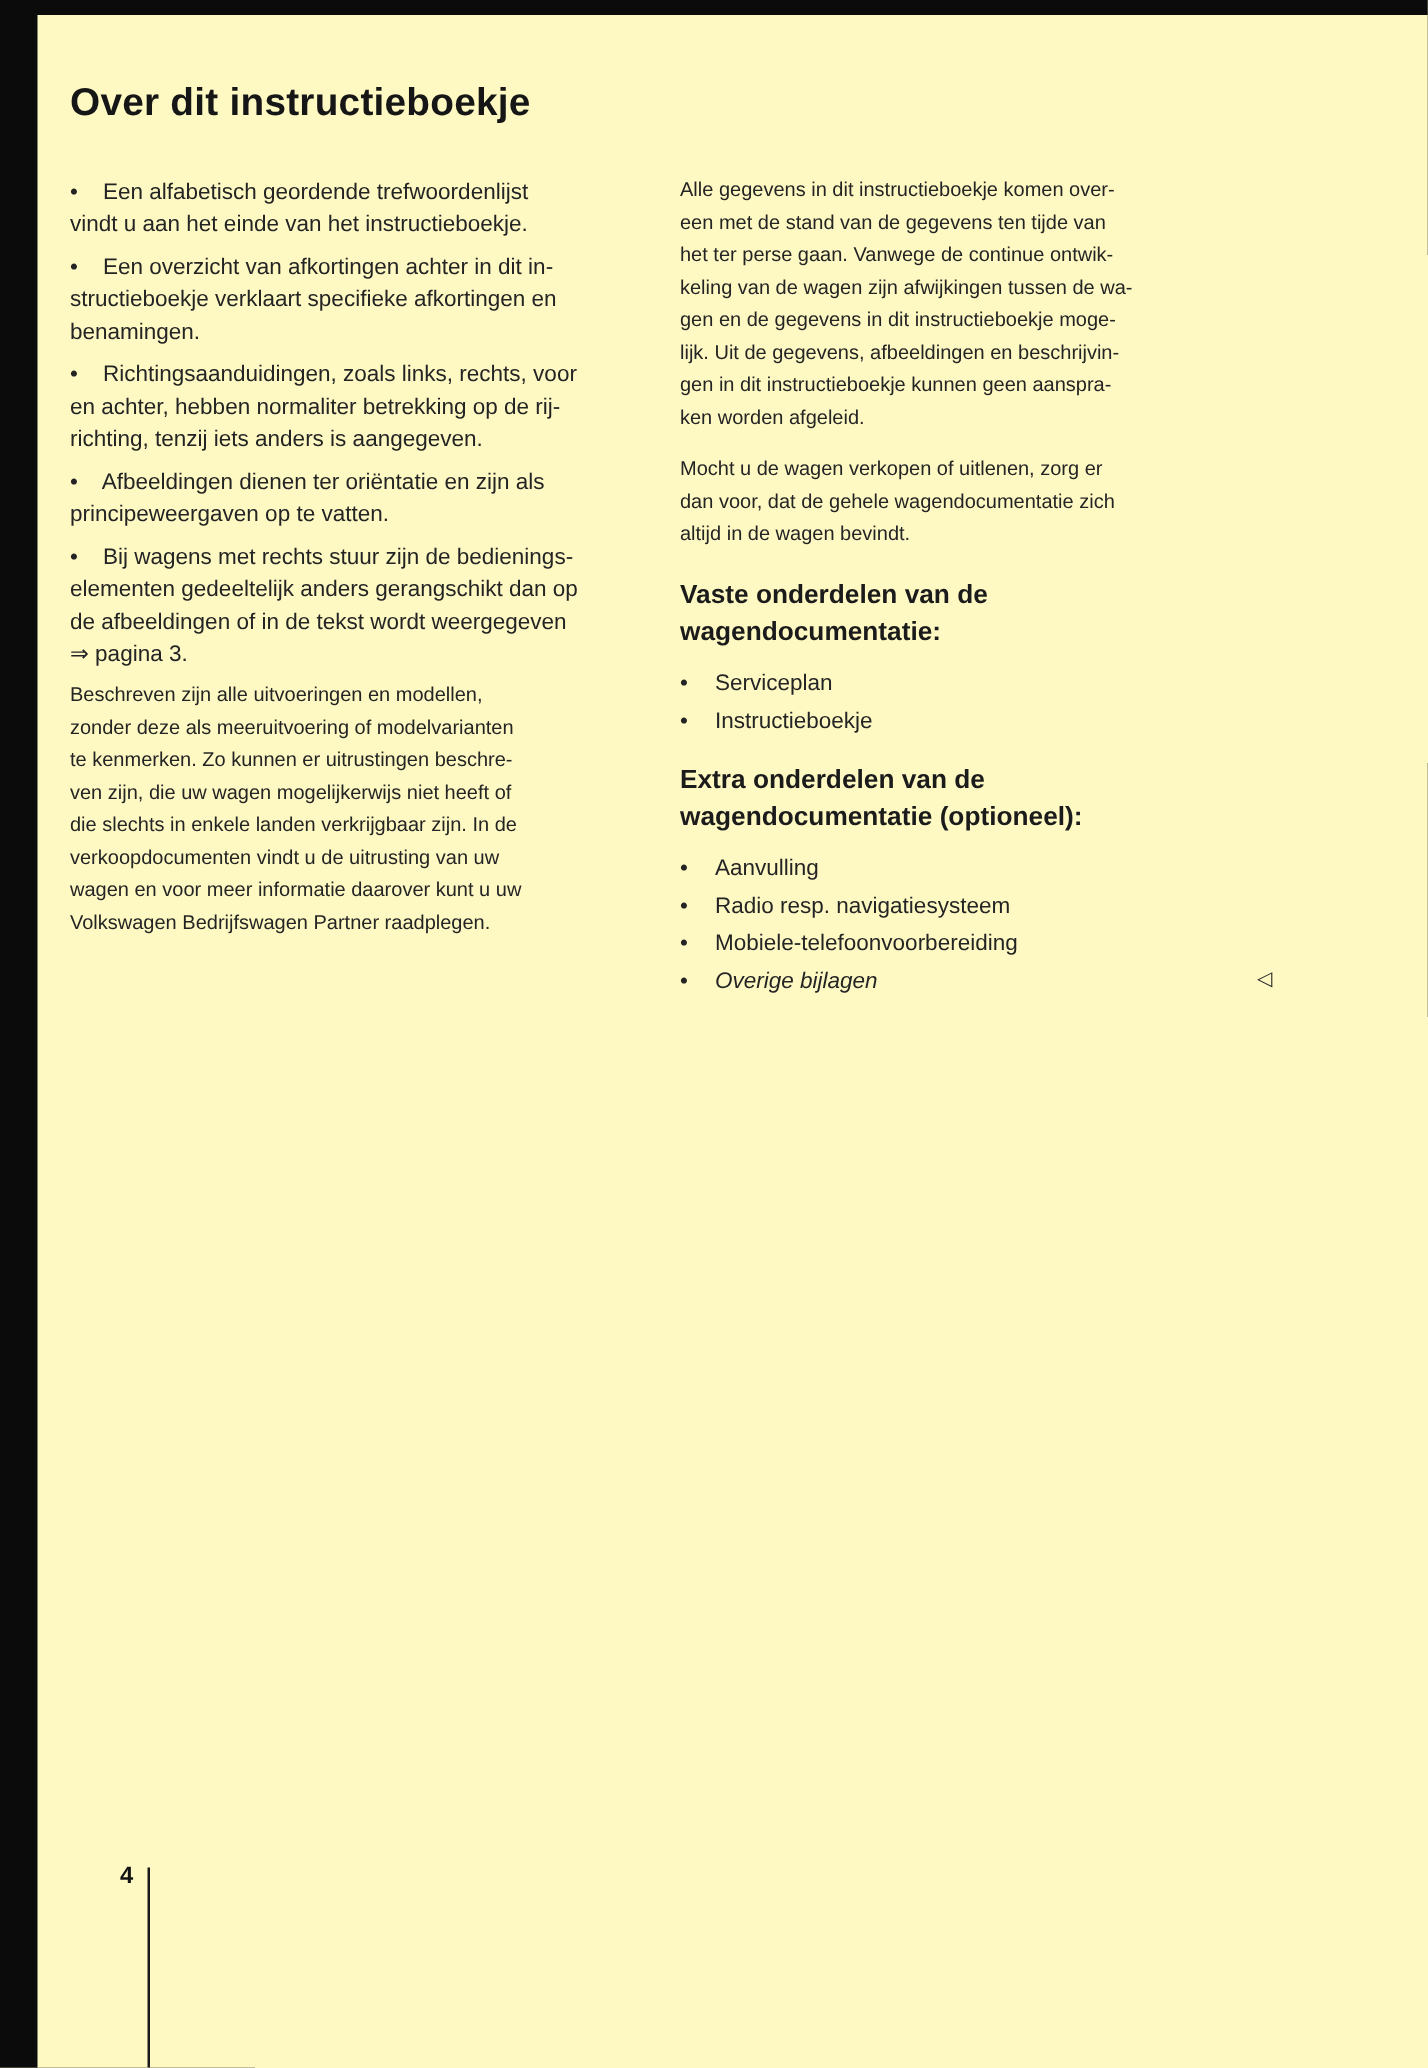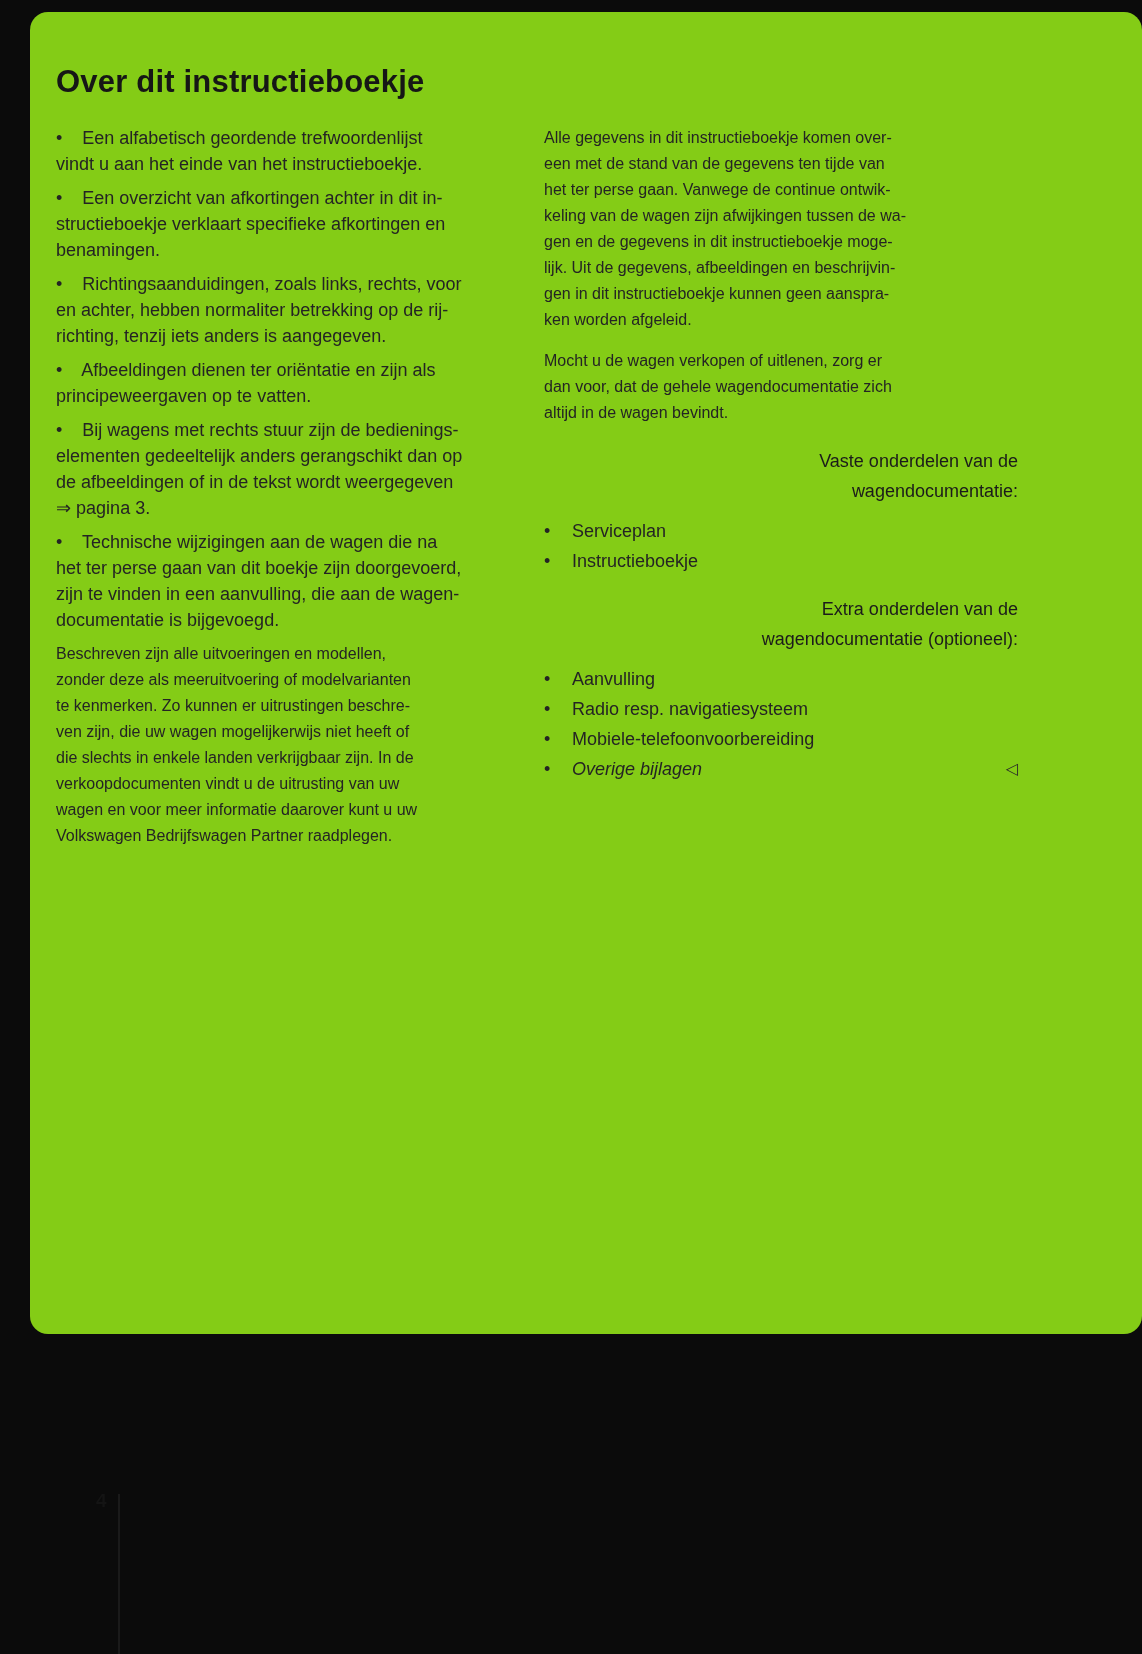--- a/index.html
+++ b/index.html
@@ -13,55 +13,54 @@
   .frame-top {
     position:absolute; left:0; top:0; width:1142px; height:12px;
     background:#0b0b0b;
   }
   .frame-left {
     position:absolute; left:0; top:0; width:30px; height:1654px;
     background:#0b0b0b;
   }
   .page {
     position:absolute; left:30px; top:12px;
-    width:1112px; height:1322px;
-    background:#84cc16;
+    width:1112px; height:1642px;
+    background:#fef9c3;
     color:#242424;
-    border-radius:18px;
   }
   .content { padding:52px 30px 0 26px; }
 
   .page-title {
     margin:0;
     font-size:31px;
     font-weight:bold;
     color:#161616;
     letter-spacing:0.2px;
     line-height:36px;
   }
 
-  .columns { display:flex; margin-top:25px; }
+  .columns { display:flex; margin-top:40px; }
   .col-left  { width:452px; }
   .col-right { width:474px; margin-left:36px; }
 
   .bullet-para, .para, .list-item, .section-heading {
     white-space:pre-wrap;
   }
   .bullet-para {
     margin:0 0 8px 0;
     font-size:18px; line-height:26px;
   }
   .para {
     margin:0 0 15px 0;
     font-size:16px; line-height:26px;
   }
   .section-heading {
     margin:20px 0 12px 0;
-    font-size:18px; line-height:30px;
-    font-weight:normal; color:#1b1b1b;text-align:right;
+    font-size:21px; line-height:30px;
+    font-weight:bold; color:#1b1b1b;
   }
   .list-item {
     display:flex;
     margin:0 0 4px 0;
     font-size:18px; line-height:26px;
   }
   .li-bullet { width:28px; flex:0 0 28px; }
   .li-text { flex:0 1 auto; }
   .italic { font-style:italic; }
   .end-marker {
@@ -102,24 +101,20 @@
 benamingen.</p>
         <p class="bullet-para">•    Richtingsaanduidingen, zoals links, rechts, voor
 en achter, hebben normaliter betrekking op de rij-
 richting, tenzij iets anders is aangegeven.</p>
         <p class="bullet-para">•    Afbeeldingen dienen ter oriëntatie en zijn als
 principeweergaven op te vatten.</p>
         <p class="bullet-para">•    Bij wagens met rechts stuur zijn de bedienings-
 elementen gedeeltelijk anders gerangschikt dan op
 de afbeeldingen of in de tekst wordt weergegeven
 ⇒ pagina 3.</p>
-        <p class="bullet-para">•    Technische wijzigingen aan de wagen die na
-het ter perse gaan van dit boekje zijn doorgevoerd,
-zijn te vinden in een aanvulling, die aan de wagen-
-documentatie is bijgevoegd.</p>
         <p class="para">Beschreven zijn alle uitvoeringen en modellen,
 zonder deze als meeruitvoering of modelvarianten
 te kenmerken. Zo kunnen er uitrustingen beschre-
 ven zijn, die uw wagen mogelijkerwijs niet heeft of
 die slechts in enkele landen verkrijgbaar zijn. In de
 verkoopdocumenten vindt u de uitrusting van uw
 wagen en voor meer informatie daarover kunt u uw
 Volkswagen Bedrijfswagen Partner raadplegen.</p>
       </div>
 

